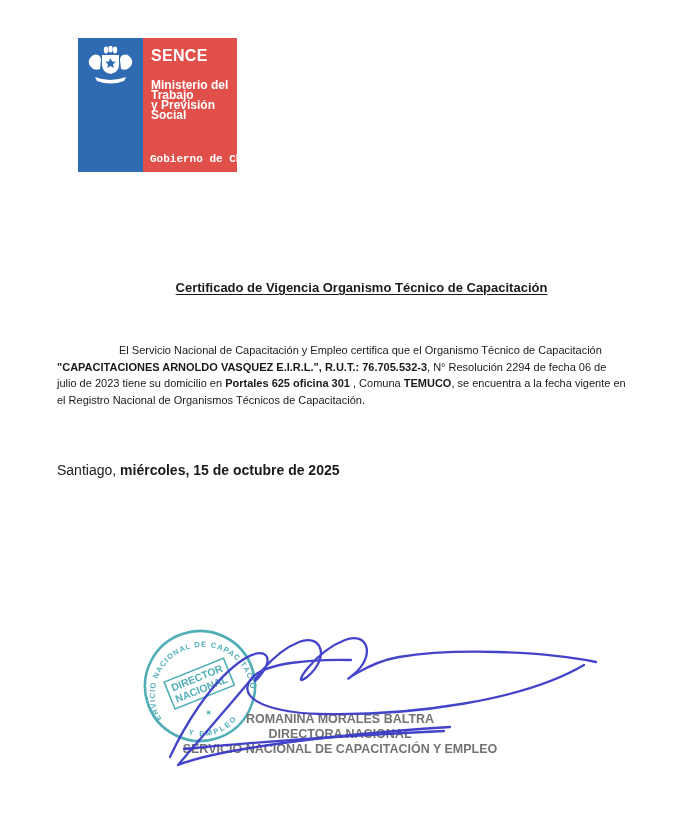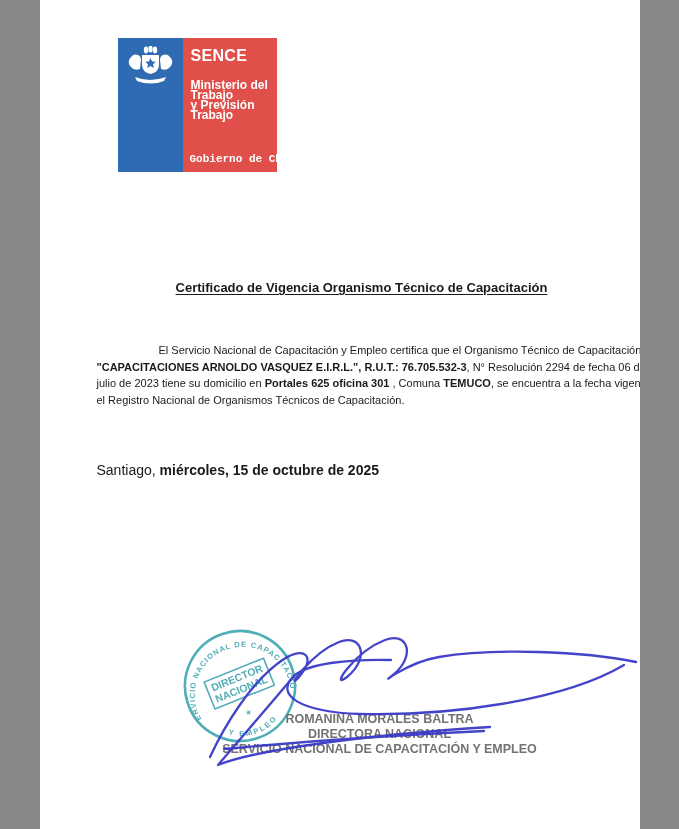--- a/index.html
+++ b/index.html
@@ -1,18 +1,18 @@
 <!DOCTYPE html>
 <html><head>
 <meta charset="utf-8">
 <style>
   html,body{margin:0;padding:0;background:#888;}
   .page{
     position:relative;
-    width:600px;height:829px;
+    width:679px;height:829px;
     margin:0 auto;
     background:#ffffff;
     font-family:"Liberation Sans","DejaVu Sans",sans-serif;
     color:#1a1a1a;
     overflow:hidden;
   }
   
   .logo{position:absolute;left:78px;top:38px;width:159px;height:134px;display:flex;}
   .logo-blue{width:65px;height:134px;background:#2e6bb2;position:relative;}
   .logo-red{width:94px;height:134px;background:#e04f49;position:relative;}
@@ -58,21 +58,21 @@
           <path d="M45 14 q-4 -7 -9 -5 q-3 1 -3 5 l1 9 q6 2 9 -2 q3 -3 2 -7 z"></path>
           <path d="M8 31 q15 6 31 0 l-2 4 q-13 5 -27 0 z"></path>
         </g>
         <path d="M23.5 12 l1.6 3.4 3.7.4 -2.8 2.5 .8 3.7 -3.3 -1.9 -3.3 1.9 .8 -3.7 -2.8 -2.5 3.7 -.4 z" fill="#2e6bb2"></path>
       </svg>
     </div>
     <div class="logo-red">
       <div class="sence-name">SENCE</div>
       <div class="sence-min">
         <span>Ministerio del Trabajo</span><br>
-        <span>y Previsión Trabajo</span>
+        <span>y Previsión Social</span>
       </div>
       <div class="sence-gov">Gobierno de Chile</div>
     </div>
   </div>
 
   <div class="doc-title">Certificado de Vigencia Organismo Técnico de Capacitación</div>
 
   <p class="doc-paragraph"><span>El Servicio Nacional de Capacitación y Empleo certifica que el Organismo Técnico de Capacitación </span><b>"CAPACITACIONES ARNOLDO VASQUEZ E.I.R.L.", R.U.T.: 76.705.532-3</b><span>, N° Resolución 2294 de fecha 06 de julio de 2023 tiene su domicilio en </span><b>Portales 625 oficina 301</b><span> , Comuna </span><b>TEMUCO</b><span>, se encuentra a la fecha vigente en el Registro Nacional de Organismos Técnicos de Capacitación.</span></p>
 
   <div class="doc-date">

